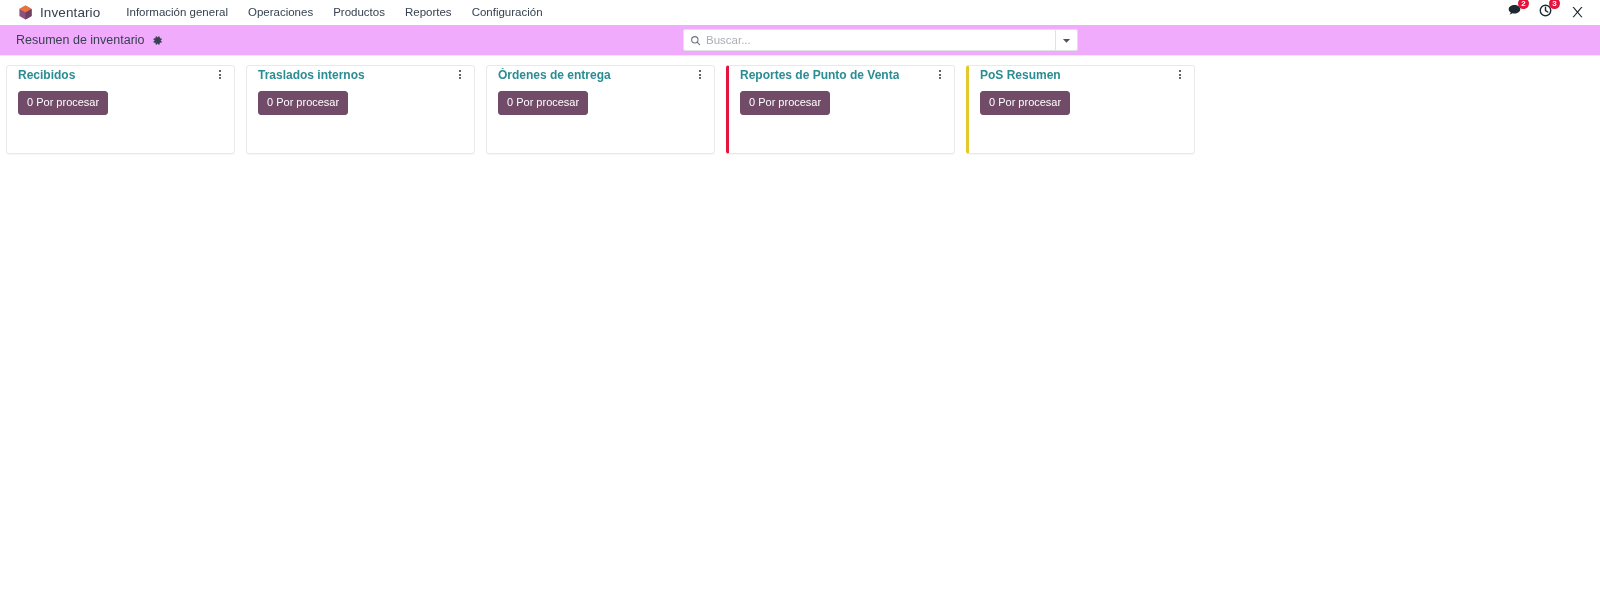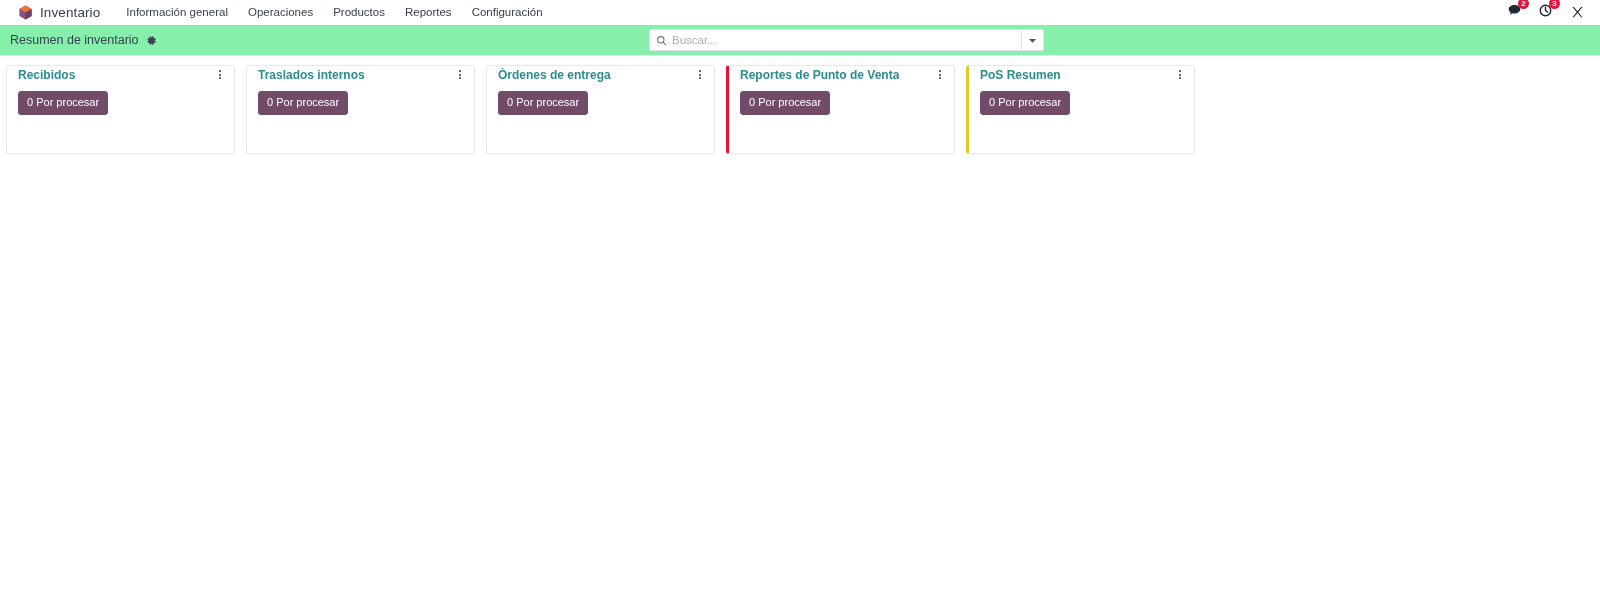--- a/index.html
+++ b/index.html
@@ -107,24 +107,24 @@
     display: flex;
     align-items: center;
     justify-content: center;
     cursor: pointer;
     color: #1f2933;
   }
 
   
   .control-panel {
     height: 31px;
-    background: #86efac;
-    display: flex;
-    align-items: center;
-    padding: 0 10px;
+    background: #f0abfc;
+    display: flex;
+    align-items: center;
+    padding: 0 16px;
     position: relative;
     border-bottom: 1px solid #eceff1;
   }
 
   .breadcrumb {
     display: flex;
     align-items: center;
     gap: 7px;
   }
 
@@ -136,21 +136,21 @@
 
   .gear-icon {
     display: inline-flex;
     align-items: center;
     color: #374151;
     cursor: pointer;
   }
 
   .searchview {
     position: absolute;
-    left: 649px;
+    left: 683px;
     top: 4px;
     width: 395px;
     height: 22px;
     display: flex;
     align-items: center;
     border: 1px solid #dee2e6;
     background: #ffffff;
     border-radius: 2px;
   }
 

